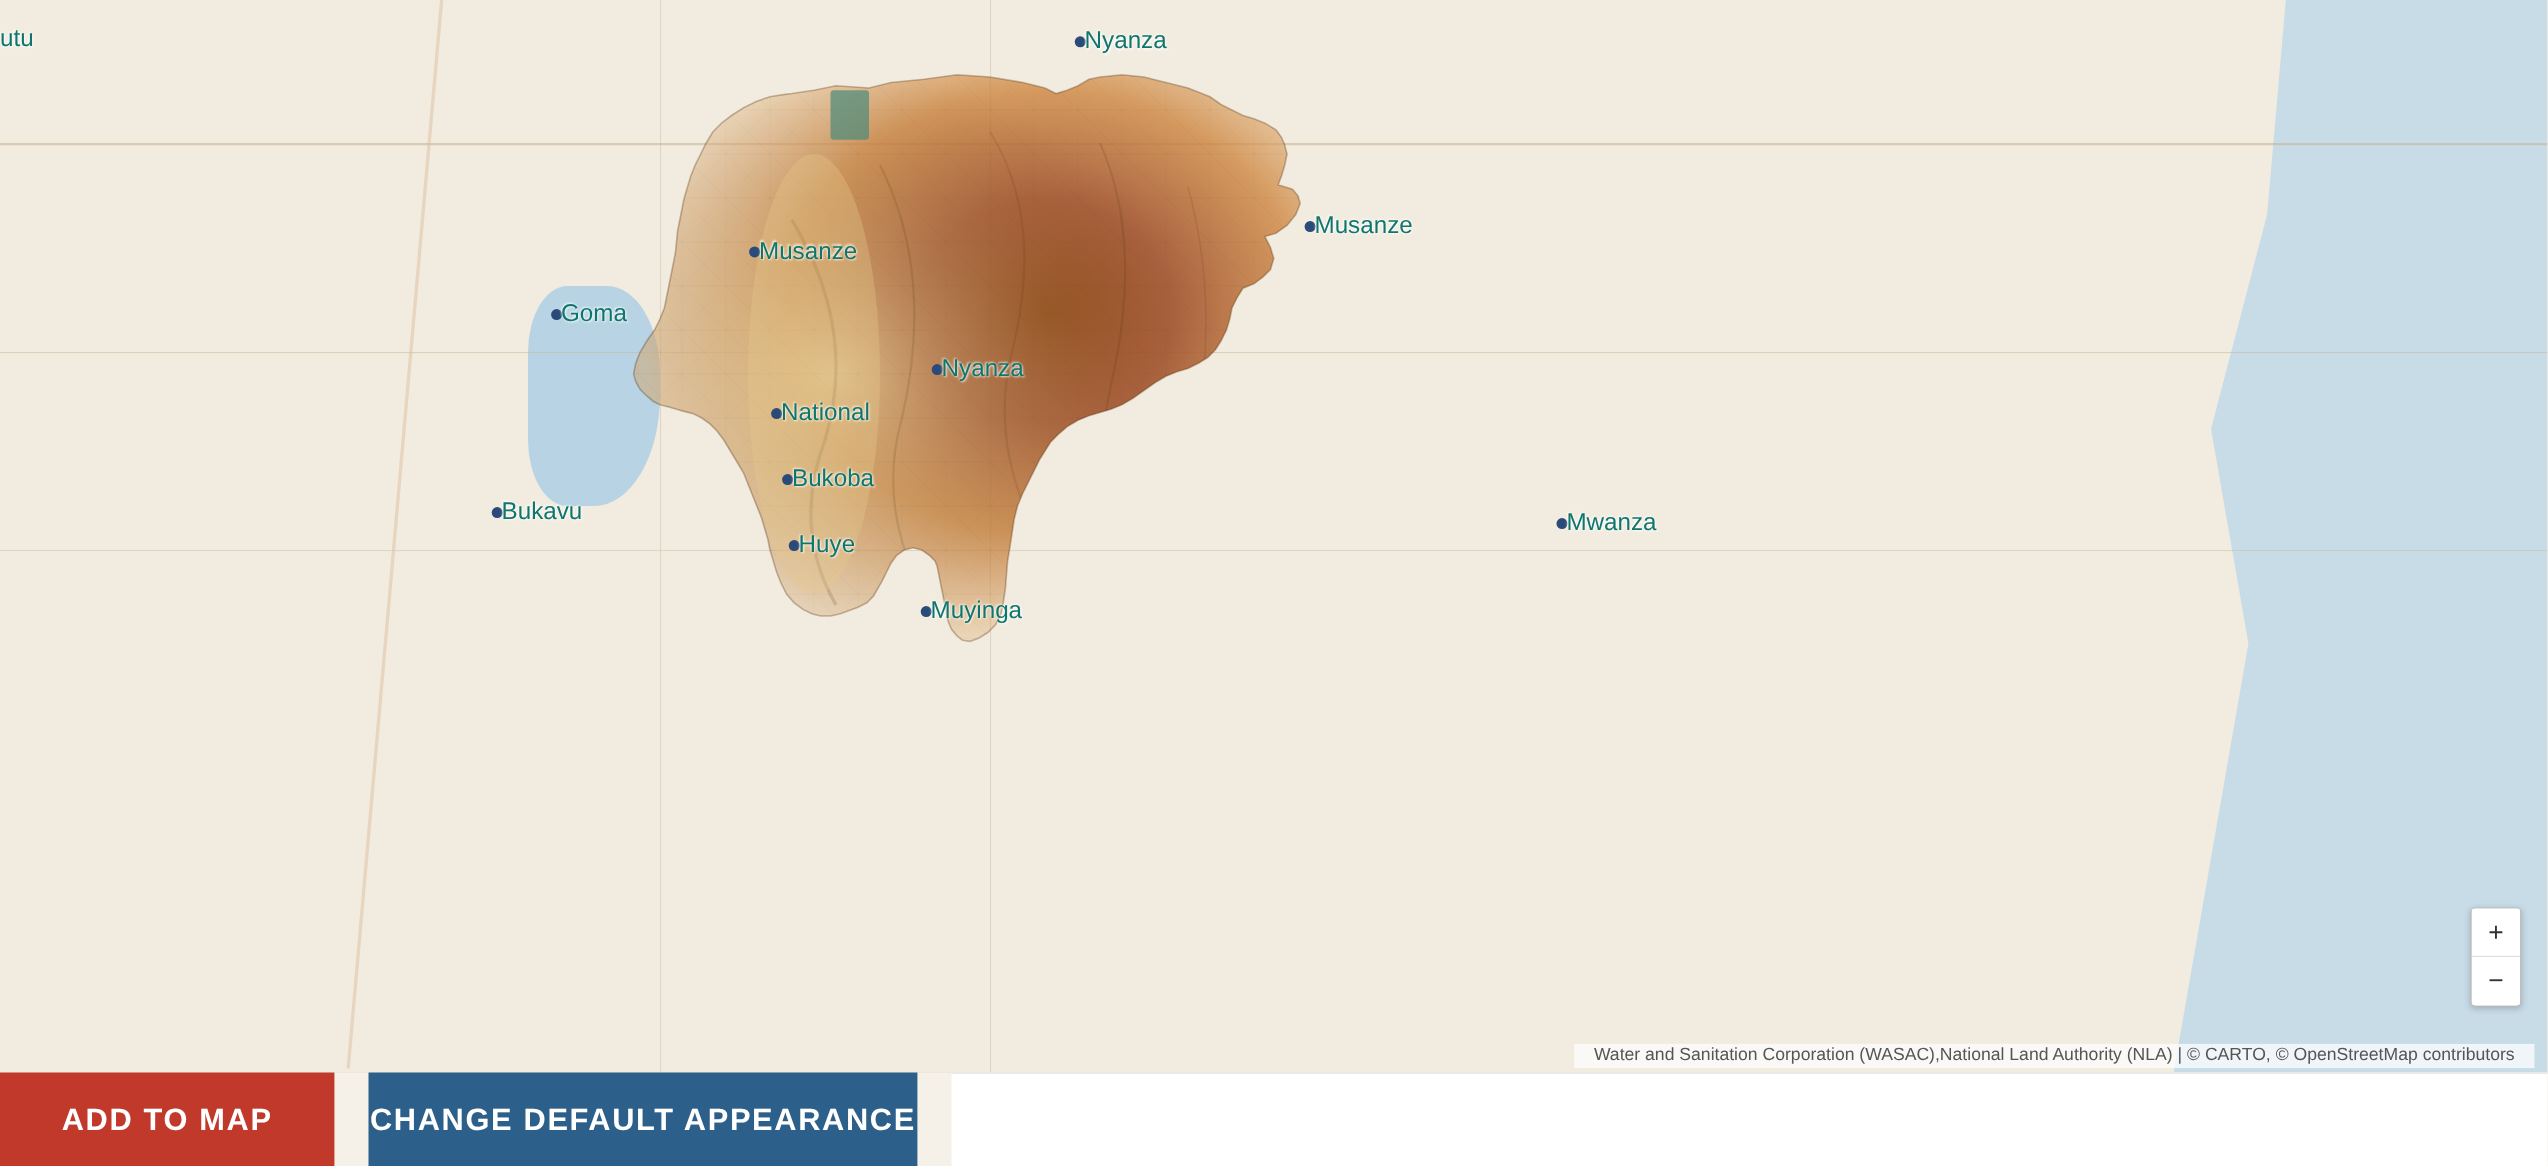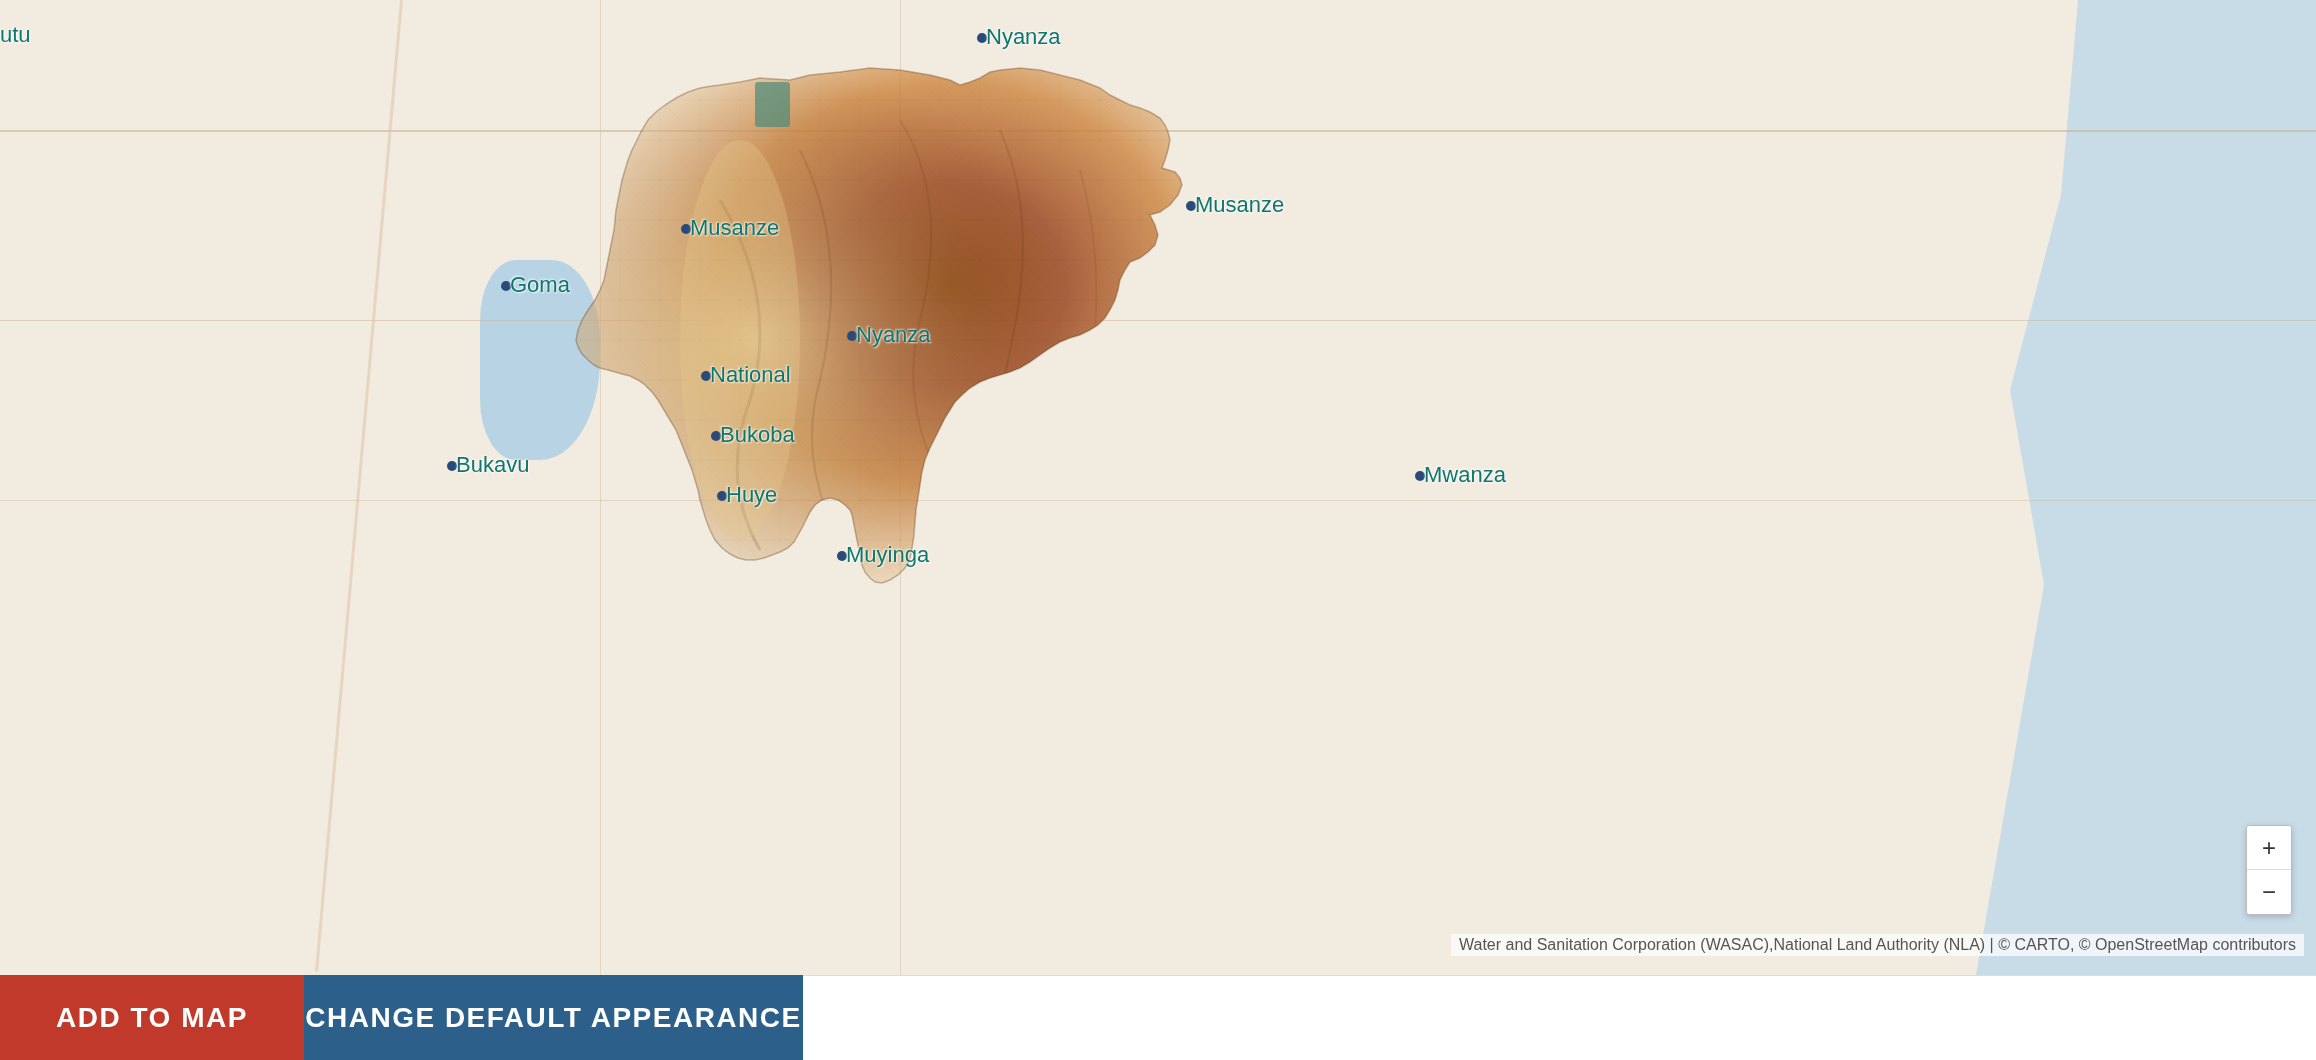--- a/index.html
+++ b/index.html
@@ -98,26 +98,26 @@
       color: #0f766e;
       font-size: 22px;
       font-weight: 500;
       white-space: nowrap;
       text-shadow: 1px 1px 2px rgba(255,255,255,0.8), -1px -1px 2px rgba(255,255,255,0.8);
     }
 
     
     .attribution {
       position: absolute;
-      bottom: 19px;
+      bottom: 4px;
       right: 12px;
       font-size: 16px;
       color: #555;
       background: rgba(255,255,255,0.7);
-      padding: 2px 8px;
+      padding: 2px 18px;
     }
 
     
     .zoom-controls {
       position: absolute;
       right: 24px;
       bottom: 60px;
       display: flex;
       flex-direction: column;
       border: 1px solid #bbb;
@@ -142,20 +142,21 @@
     .zoom-btn:last-child { border-bottom: none; }
 
     
     #toolbar {
       position: absolute;
       bottom: 0;
       left: 0;
       width: 2316px;
       height: 85px;
       display: flex;
+      gap: 31px;
     }
 
     #add-to-map-btn {
       width: 304px;
       height: 85px;
       background: #c0392b;
       border: none;
       cursor: pointer;
       display: flex;
       align-items: center;

